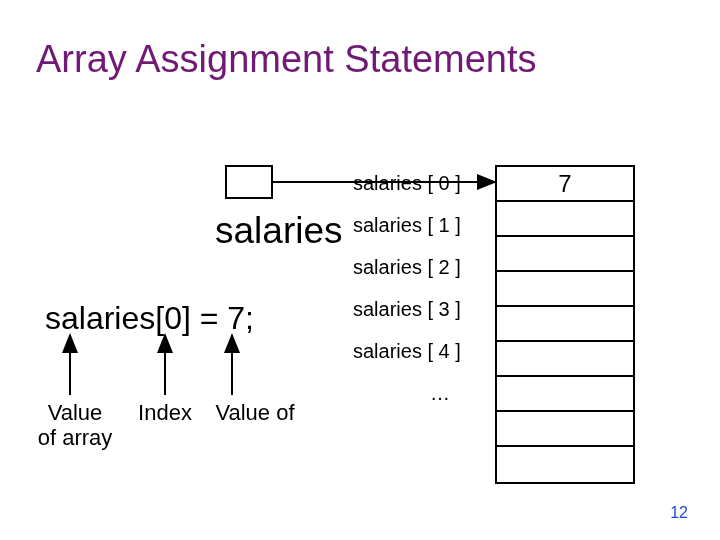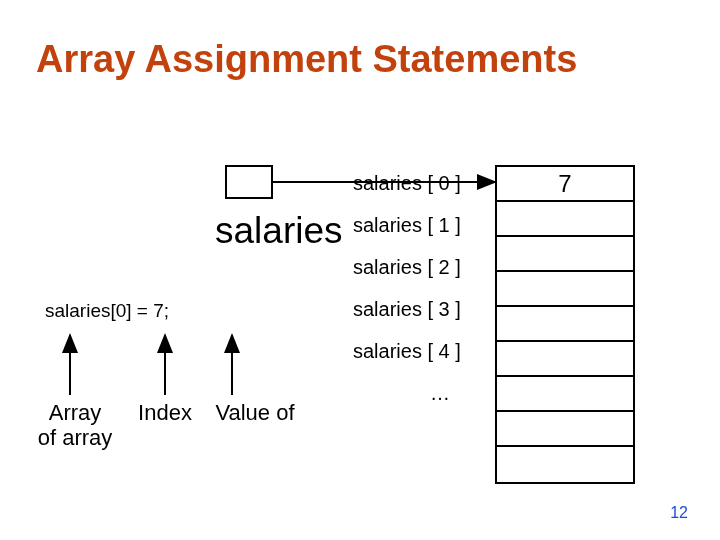--- a/index.html
+++ b/index.html
@@ -5,23 +5,23 @@
   * { margin: 0; padding: 0; box-sizing: border-box; }
   body {
     width: 720px;
     height: 540px;
     background: #fff;
     font-family: Arial, Helvetica, sans-serif;
     position: relative;
     overflow: hidden;
   }
   .title {
-    color: #c2410c;
+    color: #701a75;
     font-size: 38px;
-    font-weight: bold;
+    font-weight: normal;
     position: absolute;
     top: 38px;
     left: 36px;
   }
   .small-box {
     position: absolute;
     border: 2px solid #000;
     background: #fff;
   }
   .pointer-box {
@@ -64,21 +64,21 @@
     text-align: center;
     font-size: 24px;
     line-height: 33px;
   }
   .array-cell:last-child { border-bottom: none; }
 
   .assignment {
     position: absolute;
     top: 300px;
     left: 45px;
-    font-size: 19px;
+    font-size: 32px;
     color: #000;
   }
   .anno-label {
     position: absolute;
     font-size: 22px;
     color: #000;
     text-align: center;
     line-height: 1.15;
   }
   .anno-name  { top: 400px; left: 30px;  width: 90px; }
@@ -124,21 +124,21 @@
   <div class="array-cell"></div>
   <div class="array-cell"></div>
   <div class="array-cell"></div>
   <div class="array-cell"></div>
   <div class="array-cell"></div>
 </div>
 
 <div class="assignment">salaries[0] = 7;</div>
 
 <div class="anno-label anno-name">
-  <span>Array</span><br>
+  <span>Value</span><br>
   <span>of array</span>
 </div>
 <div class="anno-label anno-index">Index</div>
 <div class="anno-label anno-value">
   <span>Value of</span><br>
 </div>
 
 <div class="page-num">12</div>
 
 <svg class="overlay">

